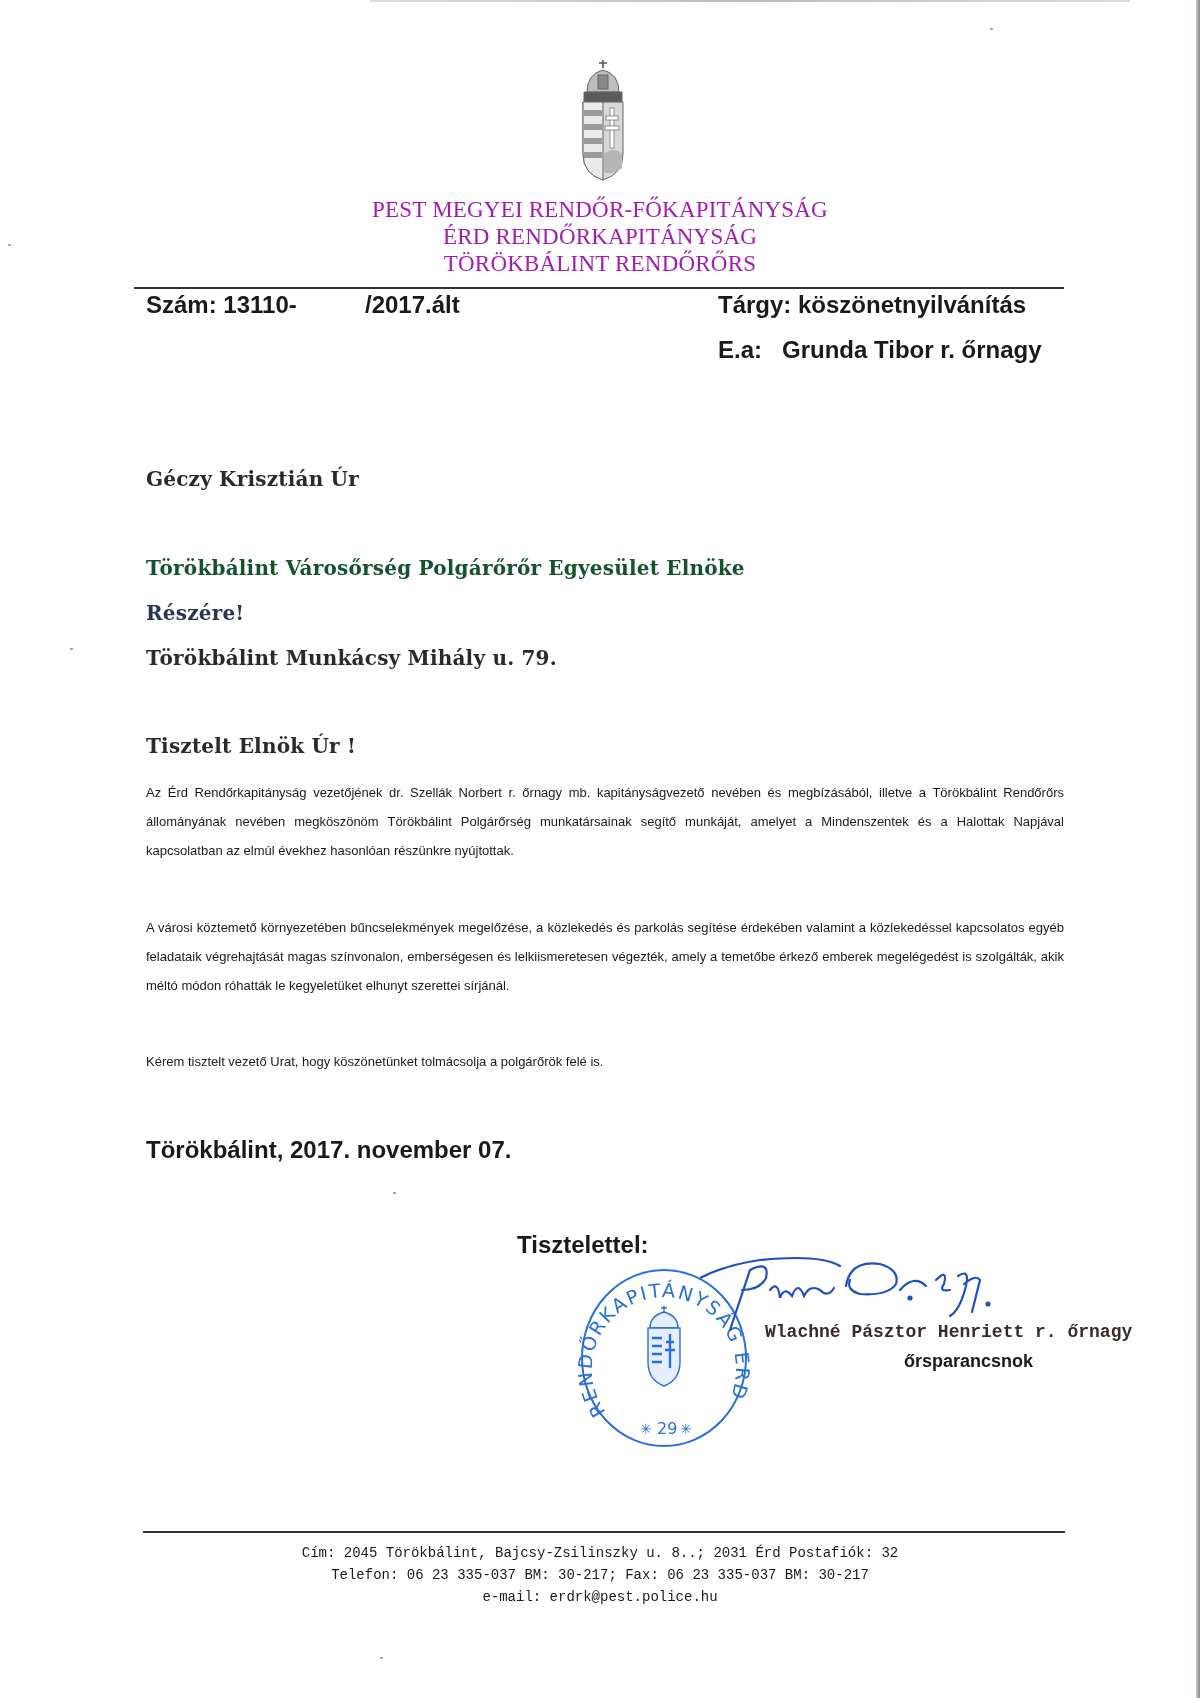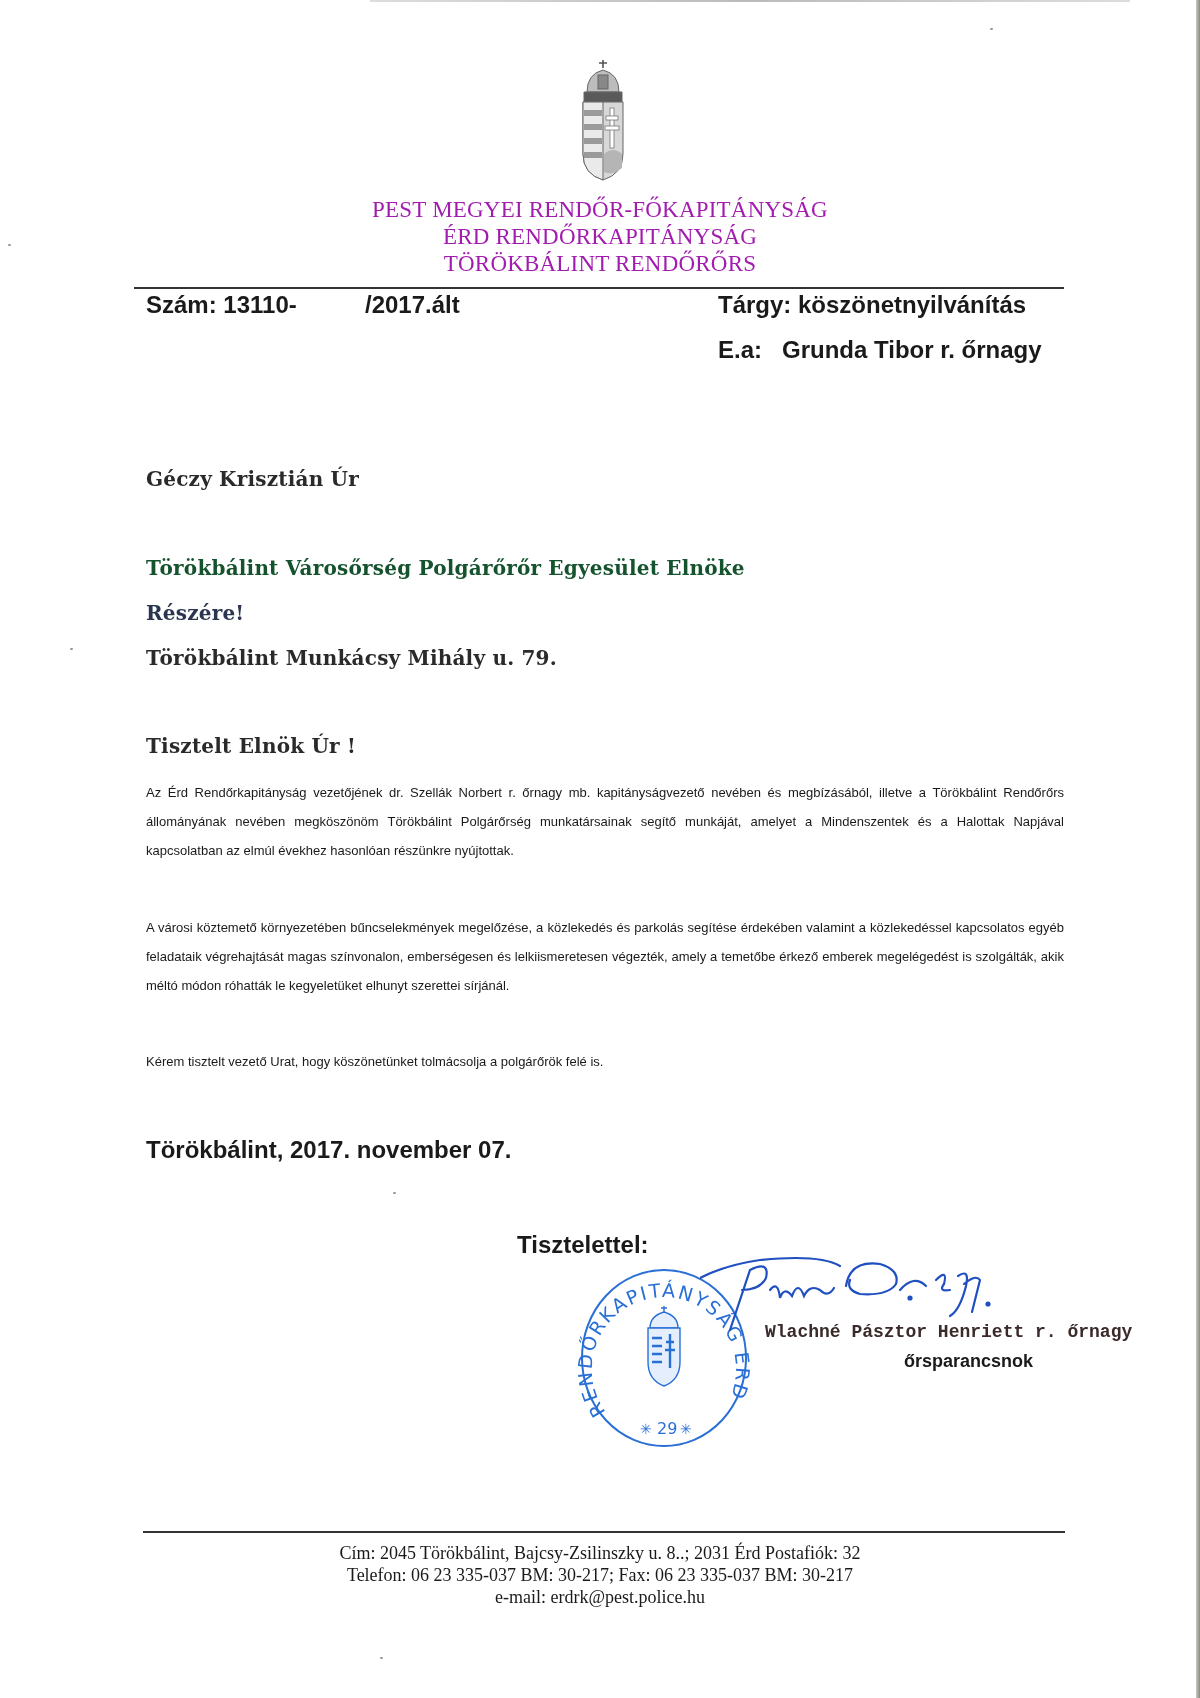--- a/index.html
+++ b/index.html
@@ -47,22 +47,22 @@
   
   .signer-name { left:765px; top:1322px; font-family:Liberation Mono, monospace; font-weight:bold;
                  font-size:18px; color:#3a2a2a; }
   .signer-title { left:868px; top:1351px; font-family:"Liberation Sans", sans-serif; font-weight:bold;
                   font-size:18px; color:#1a1a1a;margin-left:36px; }
   .stamp { left:578px; top:1262px; width:172px; height:188px; }
   .signature { left:700px; top:1250px; width:360px; height:100px; }
 
   
   .rule-bottom { left:143px; top:1531px; width:922px; height:2px; background:#333; }
-  .footer { left:200px; width:800px; text-align:center; font-family:Liberation Serif, serif;
-            font-size:18px; line-height:21px; color:#1a1a1a; }
+  .footer { left:200px; width:800px; text-align:center; font-family:Liberation Mono, monospace;
+            font-size:14px; line-height:21px; color:#1a1a1a; }
   .f1 { top:1543px; }
   .f2 { top:1565px; }
   .f3 { top:1587px; }
 
   .speck { width:3px; height:2px; background:#999; border-radius:1px; }
 </style>
 </head>
 <body>
 
 <div class="abs top-edge"></div>

